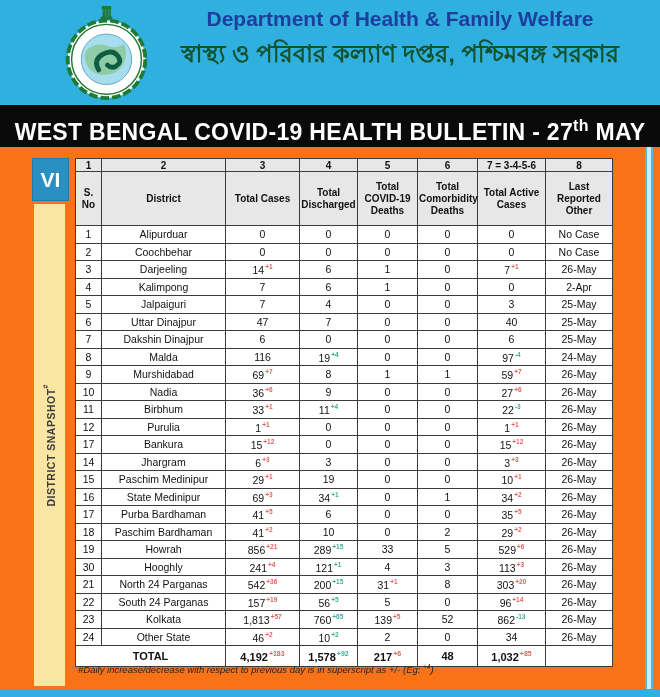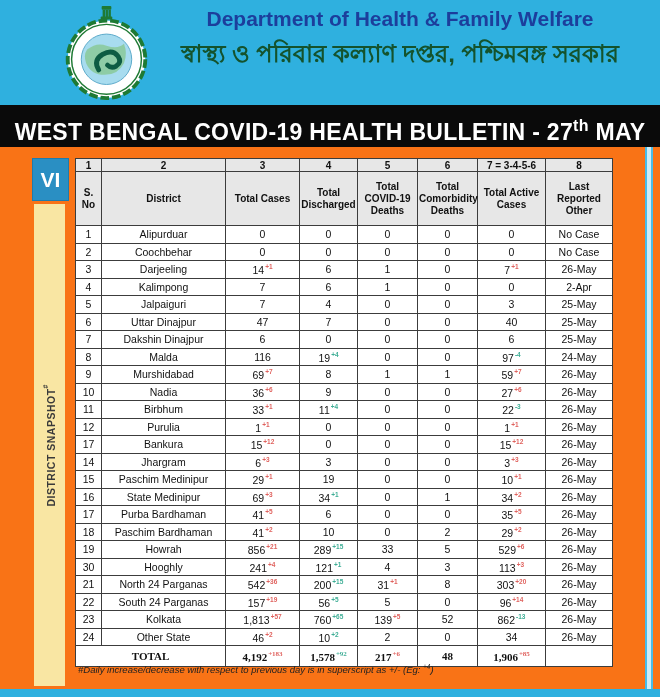--- a/index.html
+++ b/index.html
@@ -42,21 +42,21 @@
   .side-strip sup{font-size:7px;font-weight:700;}
   
   table{
     position:absolute;left:75px;top:11px;width:537px;border-collapse:collapse;table-layout:fixed;
     font-family:"Liberation Sans",sans-serif;
   }
   th,td{border:1px solid var(--border);text-align:center;vertical-align:middle;padding:0 1px;color:#111;}
   thead tr.nums th{height:13px;font-size:10px;font-weight:700;background:#e7e7e7;}
   thead tr.labels th{height:54px;font-size:10px;font-weight:700;background:#e7e7e7;line-height:12px;}
   tbody td{height:17.5px;font-size:10.5px;background:#fff;}
-  tfoot td{height:21px;font-size:11px;font-weight:700;background:#fff;font-family:Liberation Serif, serif;}
+  tfoot td{height:21px;font-size:11px;font-weight:700;background:#fff;}
   sup.sup{font-size:6.5px;font-weight:700;margin-left:1px;letter-spacing:0;}
   sup.r{color:var(--red);} sup.g{color:var(--green);}
   tfoot sup.sup{font-size:7px;}
   
   .footnotes{position:absolute;left:78px;top:513px;font-style:italic;color:#222;}
   .fn{font-size:9.5px;line-height:13px;}
   .fn sup{font-size:6.5px;}
   
   .right-strip{
     position:absolute;left:645px;top:0;width:8px;height:543px;background:var(--lightcyan);
@@ -381,21 +381,21 @@
           <td>26-May</td>
         </tr>
       </tbody>
     <tfoot>
       <tr>
         <td colspan="2">TOTAL</td>
         <td><span>4,192</span><sup class="sup r">+183</sup></td>
         <td><span>1,578</span><sup class="sup g">+92</sup></td>
         <td><span>217</span><sup class="sup r">+6</sup></td>
         <td><span>48</span></td>
-        <td><span>1,906</span><sup class="sup r">+85</sup></td>
+        <td><span>1,032</span><sup class="sup r">+85</sup></td>
         <td></td>
       </tr>
     </tfoot>
   </table>
 
   <div class="footnotes">
     <div class="fn"><span>#Daily increase/decrease with respect to previous day is in superscript as +/- (Eg: </span><sup>+4</sup><span>)</span></div>
   </div>
 
   <div class="right-strip"></div>

